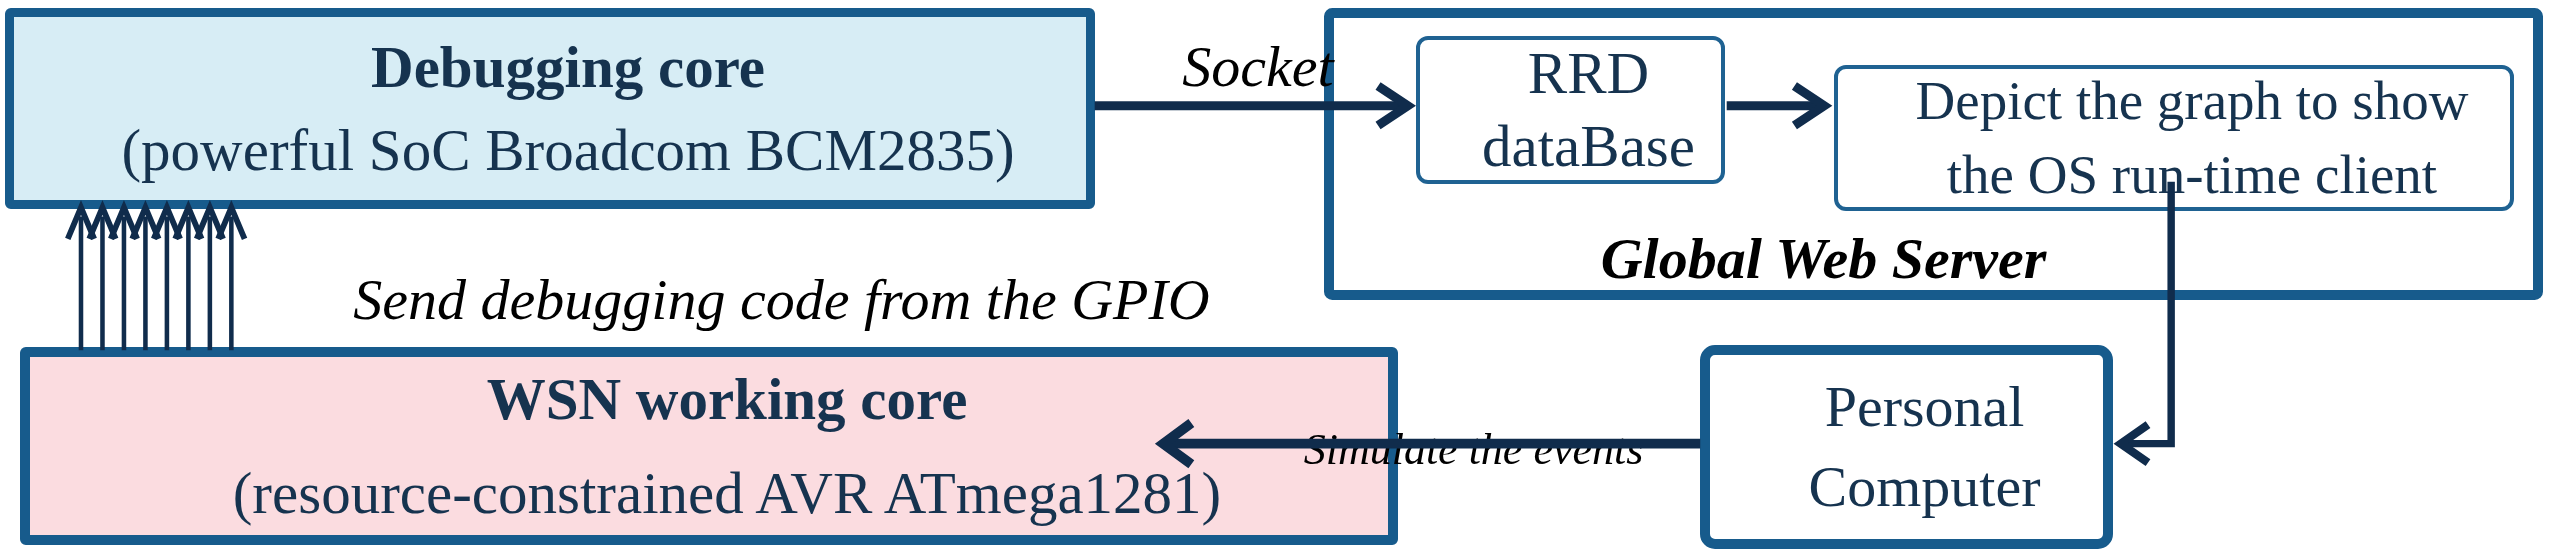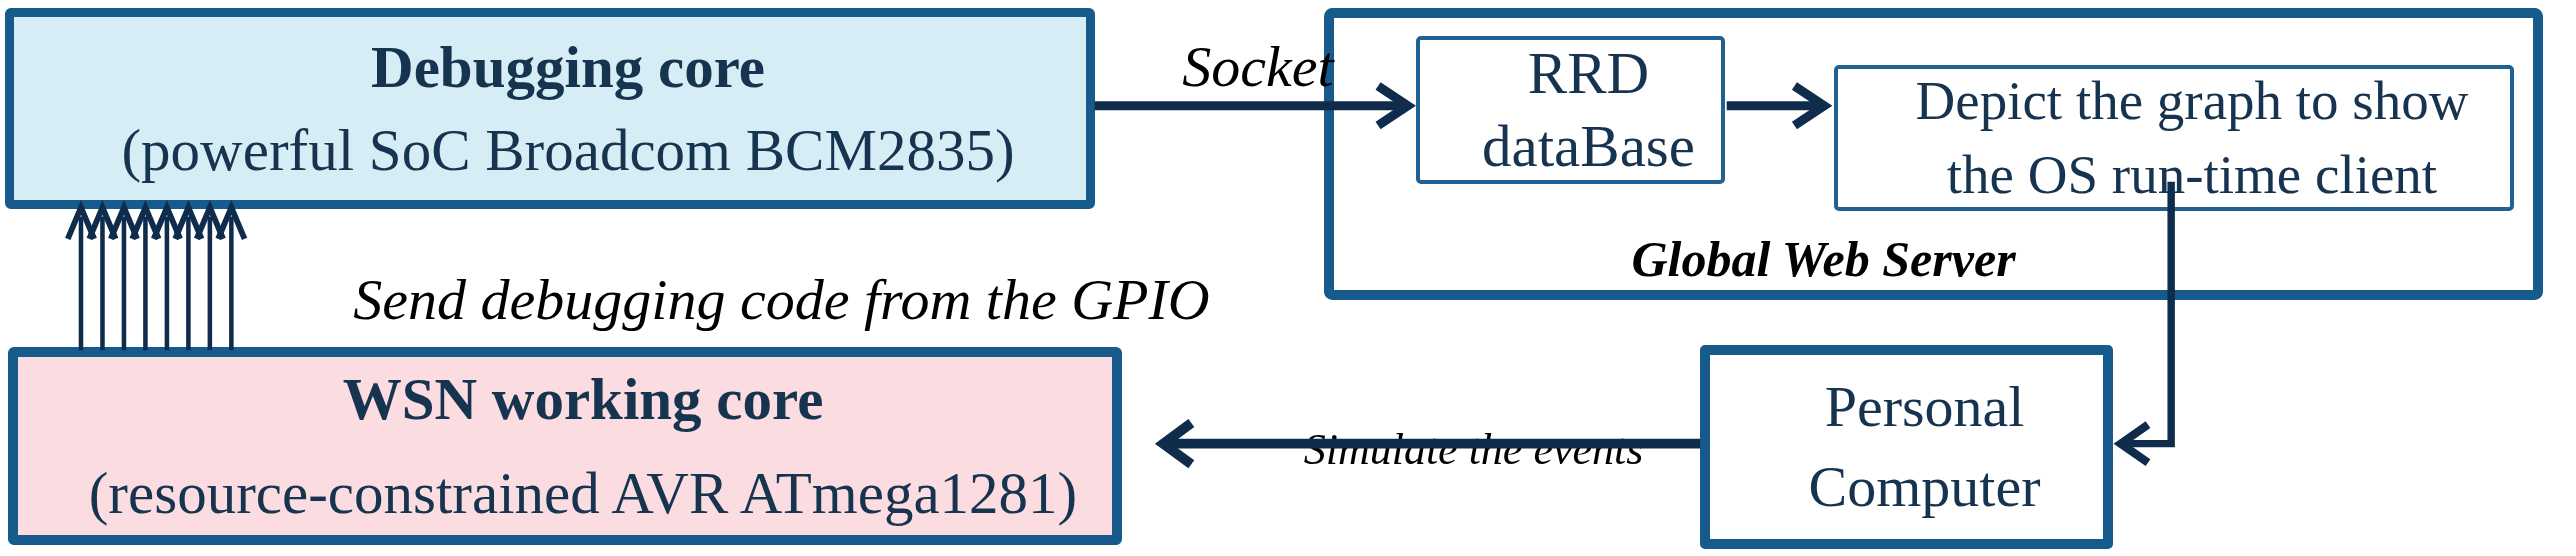--- a/index.html
+++ b/index.html
@@ -16,45 +16,45 @@
   .canvas{
     position:relative;width:2576px;height:556px;background:var(--canvas-bg);
     font-family:"Liberation Serif","DejaVu Serif",serif;overflow:hidden;
   }
   .box{
     position:absolute;box-sizing:border-box;background:#fff;
     display:flex;flex-direction:column;justify-content:center;align-items:center;
     text-align:center;color:var(--box-text-navy);padding-left:36px;
   }
   .thick{border:9px solid var(--border-blue);border-radius:5.8px;}
-  .thin{border:4.1px solid var(--inner-border-blue);border-radius:5px;}
+  .thin{border:4.1px solid var(--inner-border-blue);border-radius:12px;}
 
   .box-debug{left:5px;top:8.3px;width:1090px;height:201px;background:var(--debug-fill);}
   .box-debug .ln{font-size:59px;line-height:83px;}
-  .box-wsn{left:8px;top:347px;width:1114px;height:198px;background:var(--wsn-fill);border-width:10px;gap:16px;}
+  .box-wsn{left:20px;top:347px;width:1378px;height:198px;background:var(--wsn-fill);border-width:10px;gap:16px;}
   .box-wsn .ln{font-size:59px;line-height:78px;}
   .box-server{left:1324px;top:8.3px;width:1219px;height:292px;border-width:10px;border-radius:8.3px;background:transparent;}
   .box-rrd{left:1416px;top:36px;width:309px;height:148px;}
   .box-rrd .ln{font-size:59px;line-height:73px;}
   .box-depict{left:1834px;top:37px;width:680px;height:146px;margin-top:28px;}
   .box-depict .ln{font-size:55px;line-height:74px;}
-  .box-pc{left:1700px;top:345px;width:413px;height:204px;border-width:10.7px;border-radius:5px;}
+  .box-pc{left:1700px;top:345px;width:413px;height:204px;border-width:10.7px;border-radius:15px;}
   .box-pc .ln{font-size:58px;line-height:80px;}
 
   .bold{font-weight:bold;}
   .lbl{
     position:absolute;color:var(--label-black);font-style:italic;text-align:center;
     white-space:nowrap;
     padding-left:38px;
   }
   .lbl-socket{left:1096px;top:35px;width:248px;font-size:58px;line-height:63px;}
   .lbl-gpio{left:289px;top:268px;width:909px;font-size:58px;line-height:64px;}
   .lbl-simulate{left:1200px;top:372px;width:471px;font-size:44px;line-height:64px;margin-top:46px;}
   .lbl-sendgraph{left:2144px;top:368px;width:403px;font-size:53px;line-height:78px;white-space:normal;}
-  .lbl-server{left:1327px;top:227px;width:917px;font-size:50px;line-height:64px;font-weight:bold;}
+  .lbl-server{left:1327px;top:227px;width:917px;font-size:58px;line-height:64px;font-weight:bold;}
 
   svg.arrow-layer{position:absolute;left:0;top:0;pointer-events:none;}
   .arrow{stroke:var(--arrow-navy);fill:none;stroke-linejoin:miter;}
 </style>
 </head>
 <body>
 
 <div class="canvas">
 
   <div class="box thick box-server"></div>

